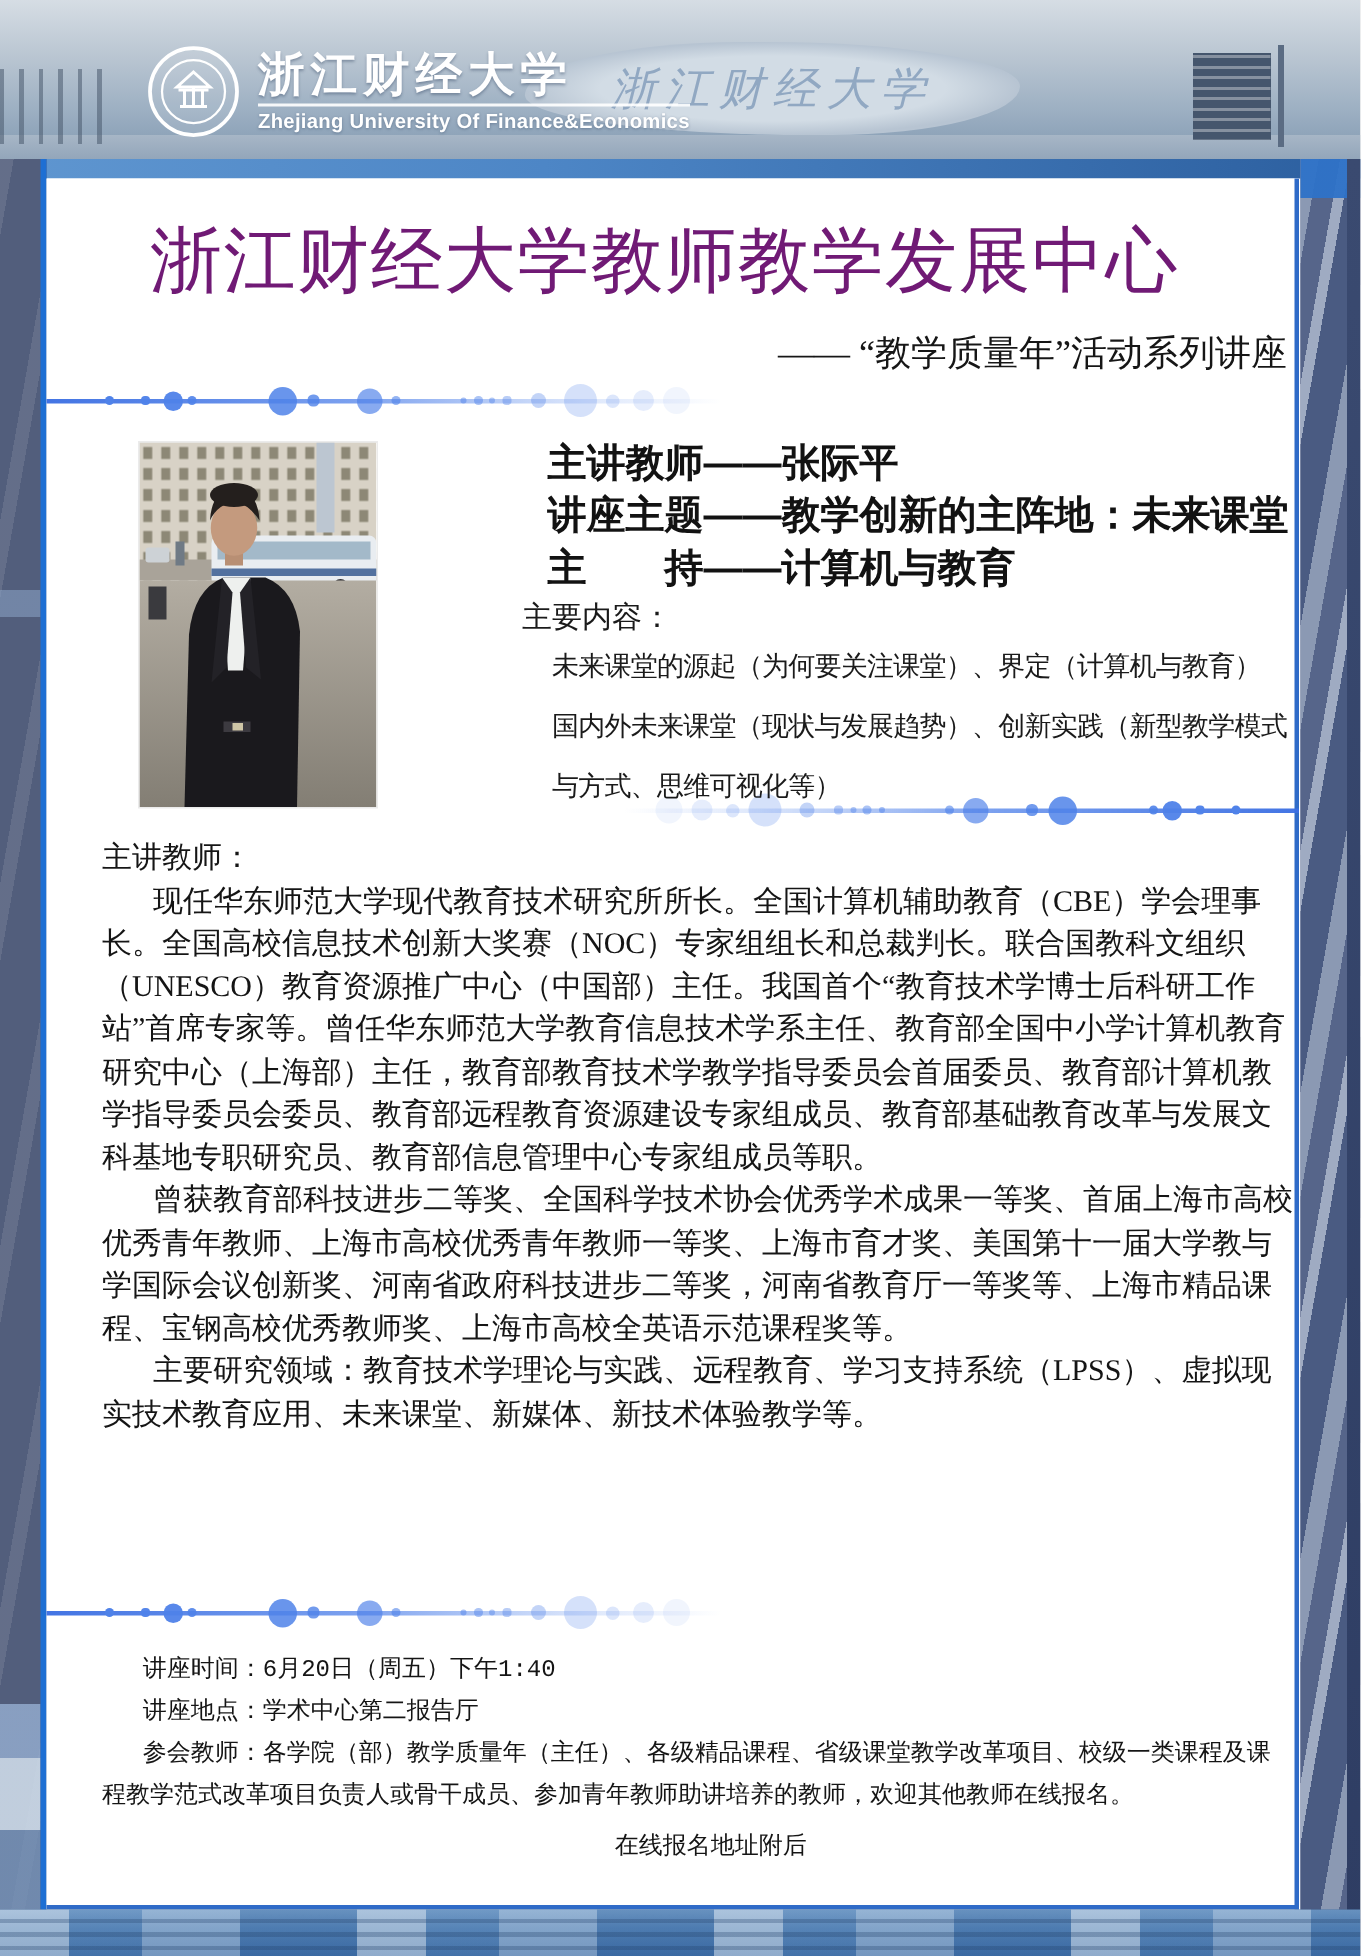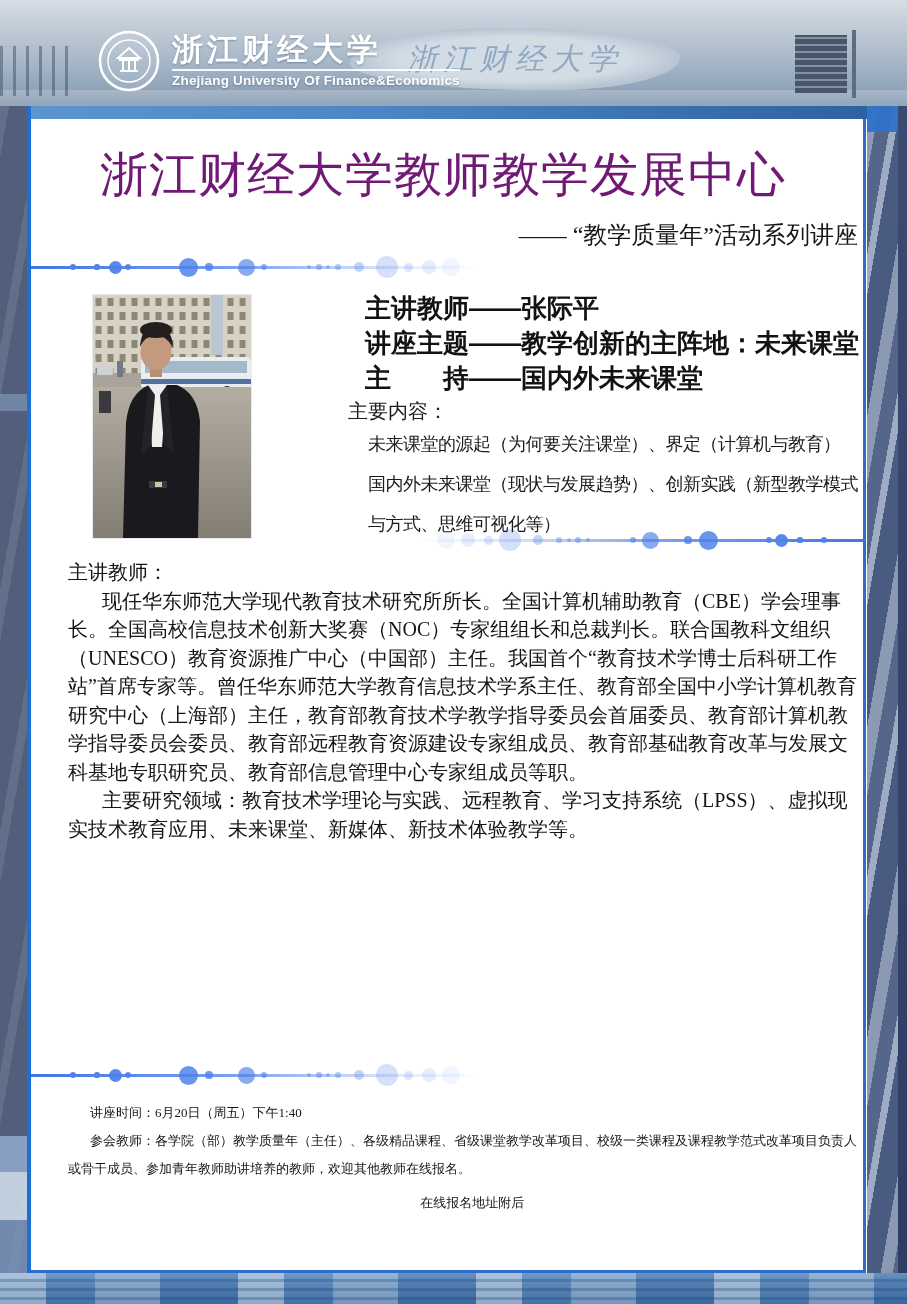--- a/index.html
+++ b/index.html
@@ -100,21 +100,21 @@
     font-size:20px;font-weight:500;color:#1a1a1a;}
   .content-lines{position:absolute;left:368px;top:424px;z-index:2;
     font-size:18px;letter-spacing:-0.5px;line-height:40px;font-weight:500;color:#1a1a1a;white-space:nowrap;}
 
   .bio{position:absolute;left:68px;top:558px;width:794px;z-index:2;
     font-family:"Liberation Serif","DejaVu Serif",serif;font-size:20px;line-height:28.5px;color:#151515;}
   .bio p{margin:0;text-indent:1.7em;}
   .bio p.heading{text-indent:0;}
 
   .schedule{position:absolute;left:68px;top:1099px;width:794px;z-index:2;
-    font-family:Liberation Serif, serif;font-size:13px;line-height:28px;color:#151515;}
+    font-family:Liberation Mono, monospace;font-size:16px;line-height:28px;color:#151515;}
   .schedule p{margin:0;text-indent:1.7em;}
   .schedule p.last{margin-top:6px;text-indent:1.1em;text-align:center;}
 </style>
 </head>
 <body>
 
 <div class="page">
 
   <div class="header">
     <div class="hdr-trees"></div>
@@ -247,35 +247,37 @@
       <path d="M47,52 Q48,32 63,30 Q79,32 80,52 Q72,40 63,40 Q52,41 47,52 Z" fill="#241f1d"></path>
       <ellipse cx="63" cy="35" rx="16" ry="8" fill="#241f1d"></ellipse>
       <rect x="56" y="186" width="18" height="7" fill="#3c3a40"></rect>
       <rect x="62" y="187" width="7" height="5" fill="#cfc6a7"></rect>
     </svg>
   </div>
 
   <div class="speaker-block">
     <div>主讲教师——张际平</div>
     <div>讲座主题——教学创新的主阵地：未来课堂</div>
-    <div>主　　持——国内外未来课堂</div>
+    <div>主　　持——计算机与教育</div>
   </div>
   <div class="content-label">主要内容：</div>
   <div class="content-lines">
     <div>未来课堂的源起（为何要关注课堂）、界定（计算机与教育）</div>
     <div>国内外未来课堂（现状与发展趋势）、创新实践（新型教学模式</div>
     <div>与方式、思维可视化等）</div>
   </div>
 
   <div class="bio">
     <p class="heading">主讲教师：</p>
     <p>现任华东师范大学现代教育技术研究所所长。全国计算机辅助教育（CBE）学会理事长。全国高校信息技术创新大奖赛（NOC）专家组组长和总裁判长。联合国教科文组织（UNESCO）教育资源推广中心（中国部）主任。我国首个“教育技术学博士后科研工作站”首席专家等。曾任华东师范大学教育信息技术学系主任、教育部全国中小学计算机教育研究中心（上海部）主任，教育部教育技术学教学指导委员会首届委员、教育部计算机教学指导委员会委员、教育部远程教育资源建设专家组成员、教育部基础教育改革与发展文科基地专职研究员、教育部信息管理中心专家组成员等职。</p>
+    <p>曾获教育部科技进步二等奖、全国科学技术协会优秀学术成果一等奖、首届上海市高校优秀青年教师、上海市高校优秀青年教师一等奖、上海市育才奖、美国第十一届大学教与学国际会议创新奖、河南省政府科技进步二等奖，河南省教育厅一等奖等、上海市精品课程、宝钢高校优秀教师奖、上海市高校全英语示范课程奖等。</p>
     <p>主要研究领域：教育技术学理论与实践、远程教育、学习支持系统（LPSS）、虚拟现实技术教育应用、未来课堂、新媒体、新技术体验教学等。</p>
   </div>
 
   <div class="schedule">
     <p>讲座时间：6月20日（周五）下午1:40</p>
+    <p>讲座地点：学术中心第二报告厅</p>
     <p>参会教师：各学院（部）教学质量年（主任）、各级精品课程、省级课堂教学改革项目、校级一类课程及课程教学范式改革项目负责人或骨干成员、参加青年教师助讲培养的教师，欢迎其他教师在线报名。</p>
     <p class="last">在线报名地址附后</p>
   </div>
 
   <div class="footer"></div>
 </div>
 
 </body></html>

